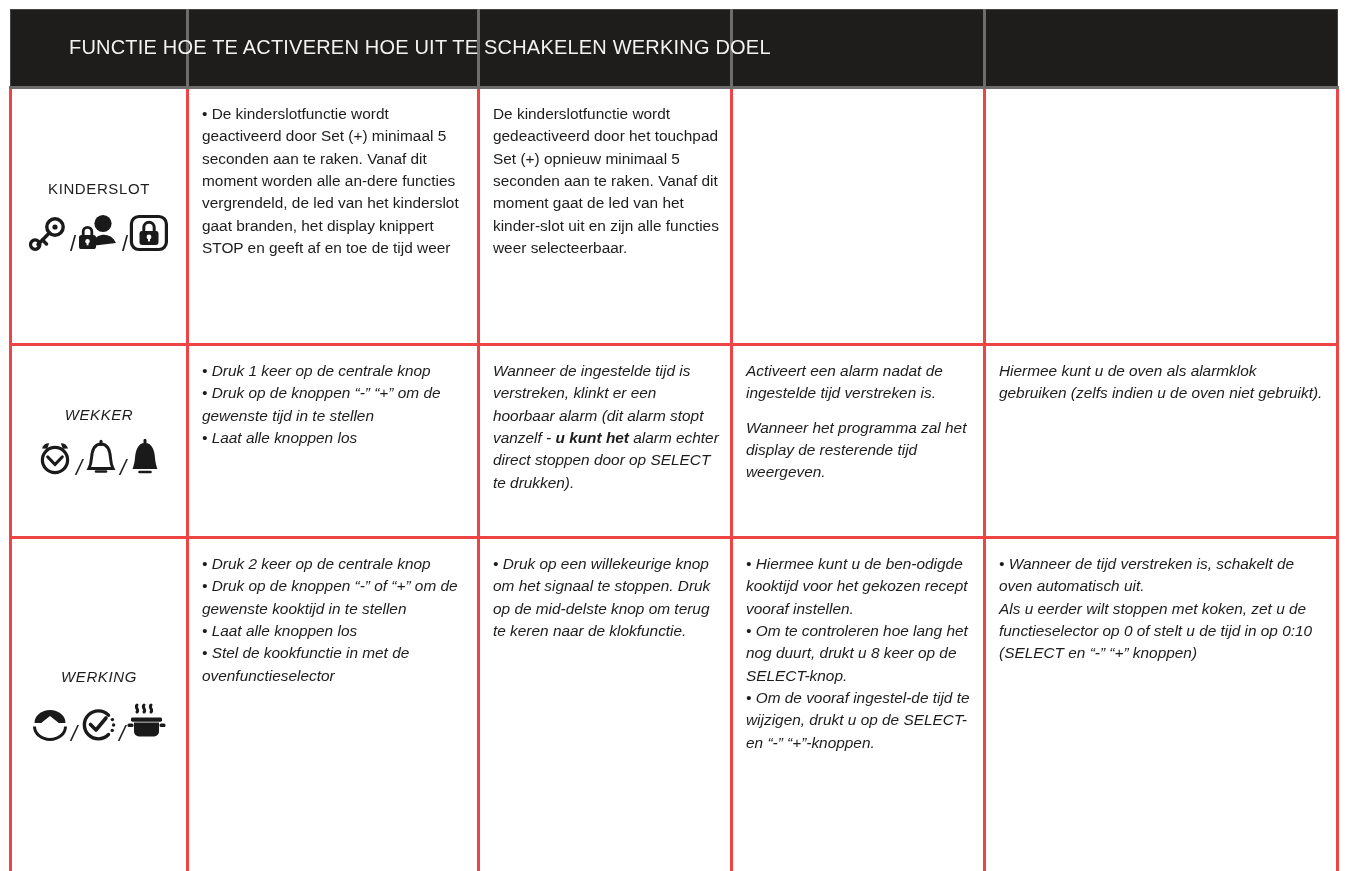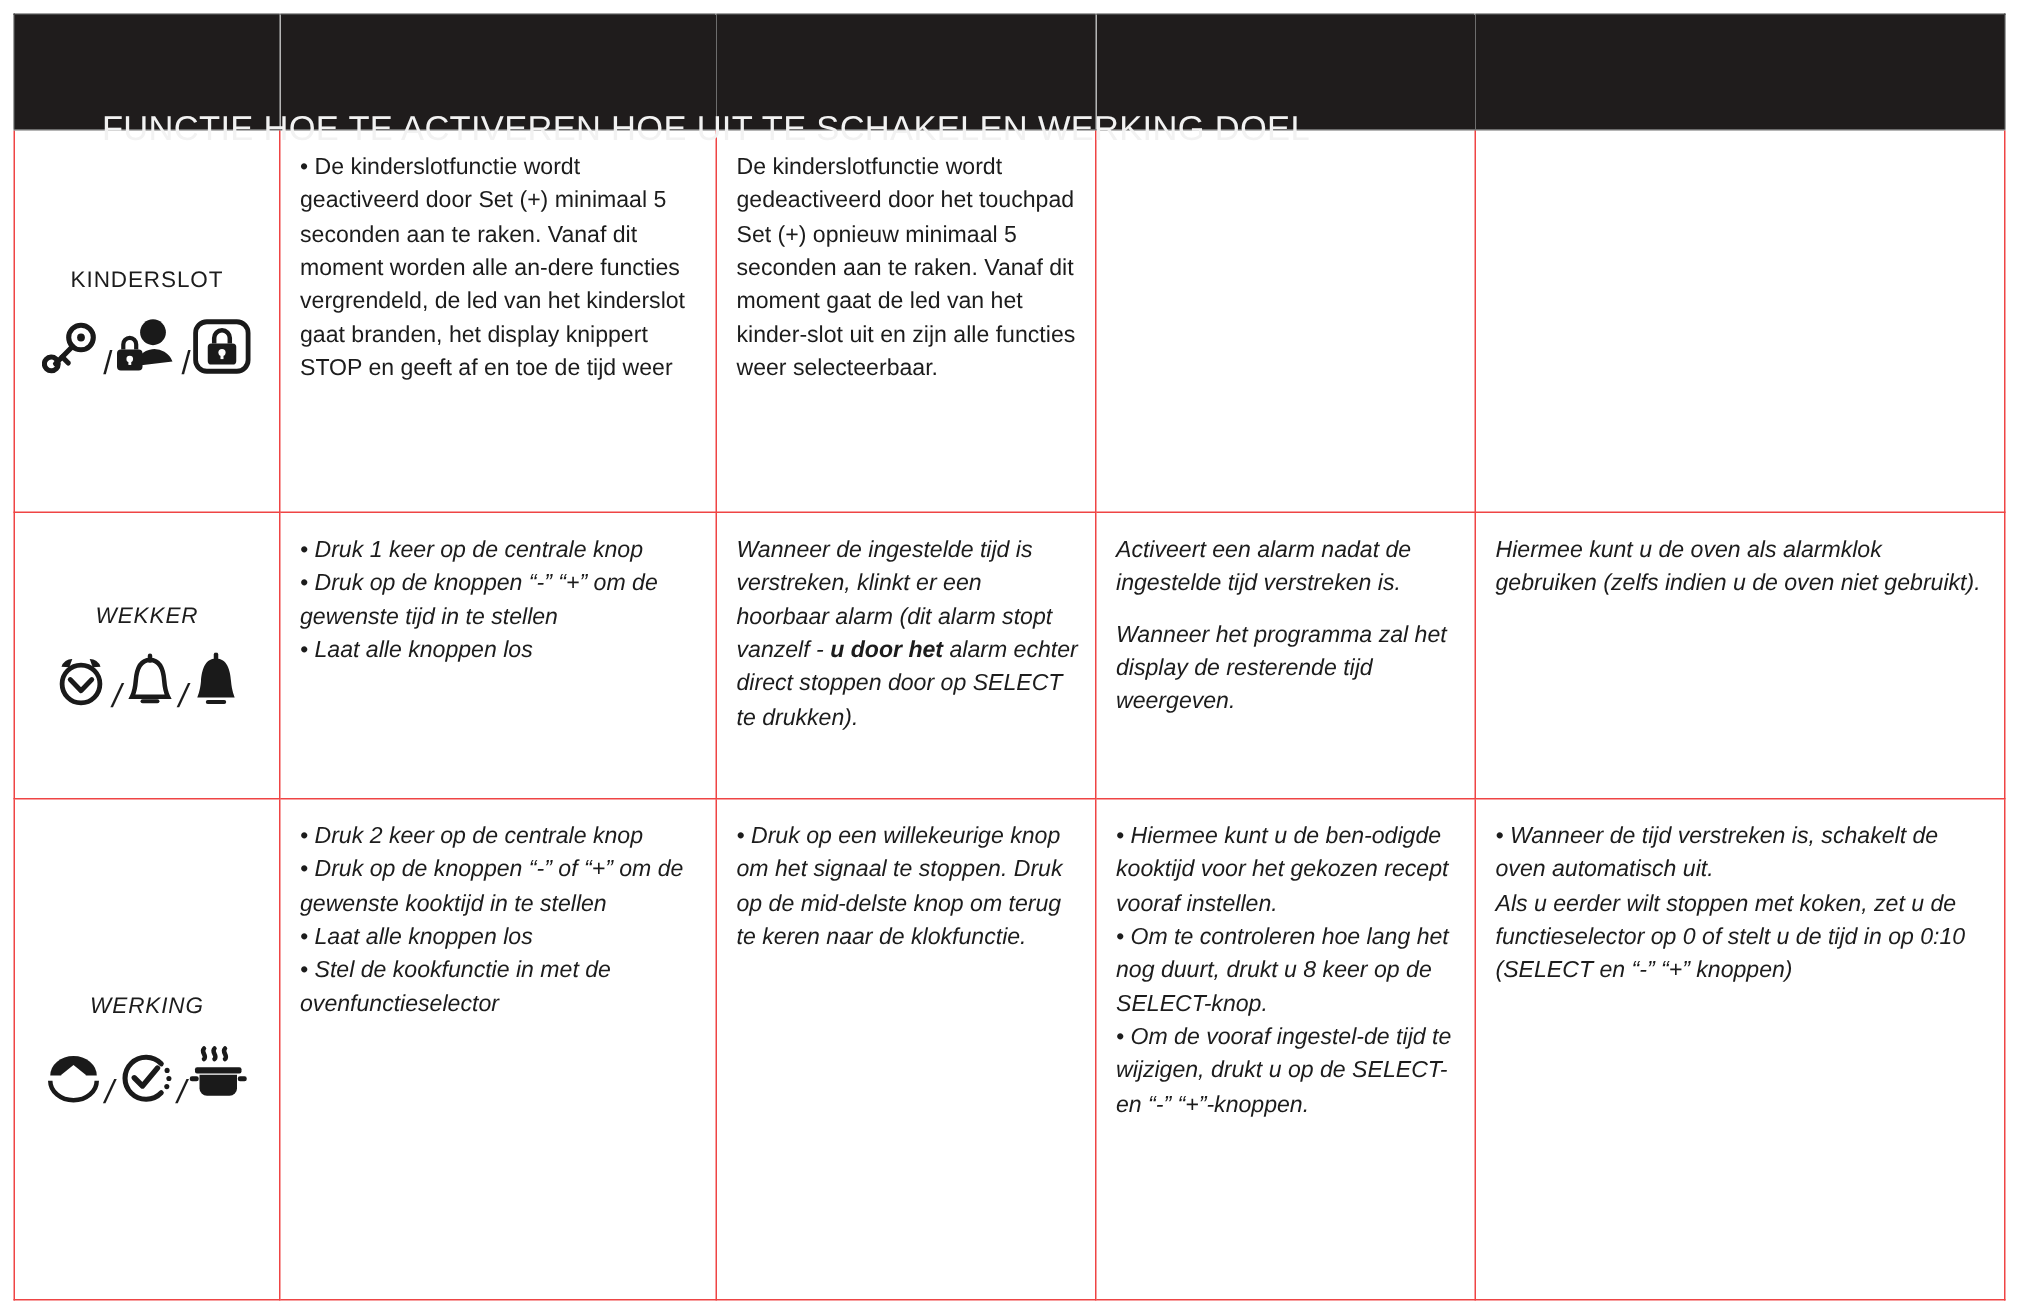--- a/index.html
+++ b/index.html
@@ -26,21 +26,21 @@
 
   table.fn-table {
     border-collapse: collapse;
     table-layout: fixed;
     width: 1327px;
     height: 853px;
     border: 1px solid #444;
   }
 
   table.fn-table td {
-    border: 1px solid #ef4444;
+    border: 3px solid #ef4444;
     vertical-align: top;
     padding: 0;
   }
 
   
   tr.header-row td {
     background: #1f1c1c;
     border-color: #6d6d6d;
     border-top: none;
     height: 76px;
@@ -48,26 +48,25 @@
   }
   tr.header-row td:first-child { border-left: none; }
   tr.header-row td:last-child  { border-right: none; }
 
   .header-text {
     position: absolute;
     left: 58px;
     top: 26px;
     white-space: nowrap;
     color: #f2f2f2;
-    font-size: 23px;
+    font-size: 20px;
     letter-spacing: 0.2px;
     font-family: "Liberation Sans", sans-serif;
     z-index: 5;
     pointer-events: none;
-    margin-top: 36px;
   }
 
   
   .cell-pad {
     padding: 14px 11px 10px 13px;
     font-size: 15.4px;
     line-height: 1.45;
     color: #1c1c1c;
   }
   .cell-pad p {
@@ -244,21 +243,21 @@
         <div class="cell-pad">
           <p>• Druk 1 keer op de centrale knop</p>
           <p>• Druk op de knoppen “-” “+” om de gewenste tijd in te stellen</p>
           <p>• Laat alle knoppen los</p>
         </div>
       </td>
 
       <td>
         <div class="cell-pad">
           <p>
-            <span>Wanneer de ingestelde tijd is verstreken, klinkt er een hoorbaar alarm (dit alarm stopt vanzelf - </span><b>u door het</b><span> alarm echter direct stoppen door op SELECT te drukken).</span>
+            <span>Wanneer de ingestelde tijd is verstreken, klinkt er een hoorbaar alarm (dit alarm stopt vanzelf - </span><b>u kunt het</b><span> alarm echter direct stoppen door op SELECT te drukken).</span>
           </p>
         </div>
       </td>
 
       <td>
         <div class="cell-pad">
           <p>Activeert een alarm nadat de ingestelde tijd verstreken is.</p>
           <p class="blank-gap"></p>
           <p>Wanneer het programma zal het</p>
           <p>display de resterende tijd weergeven.</p>

